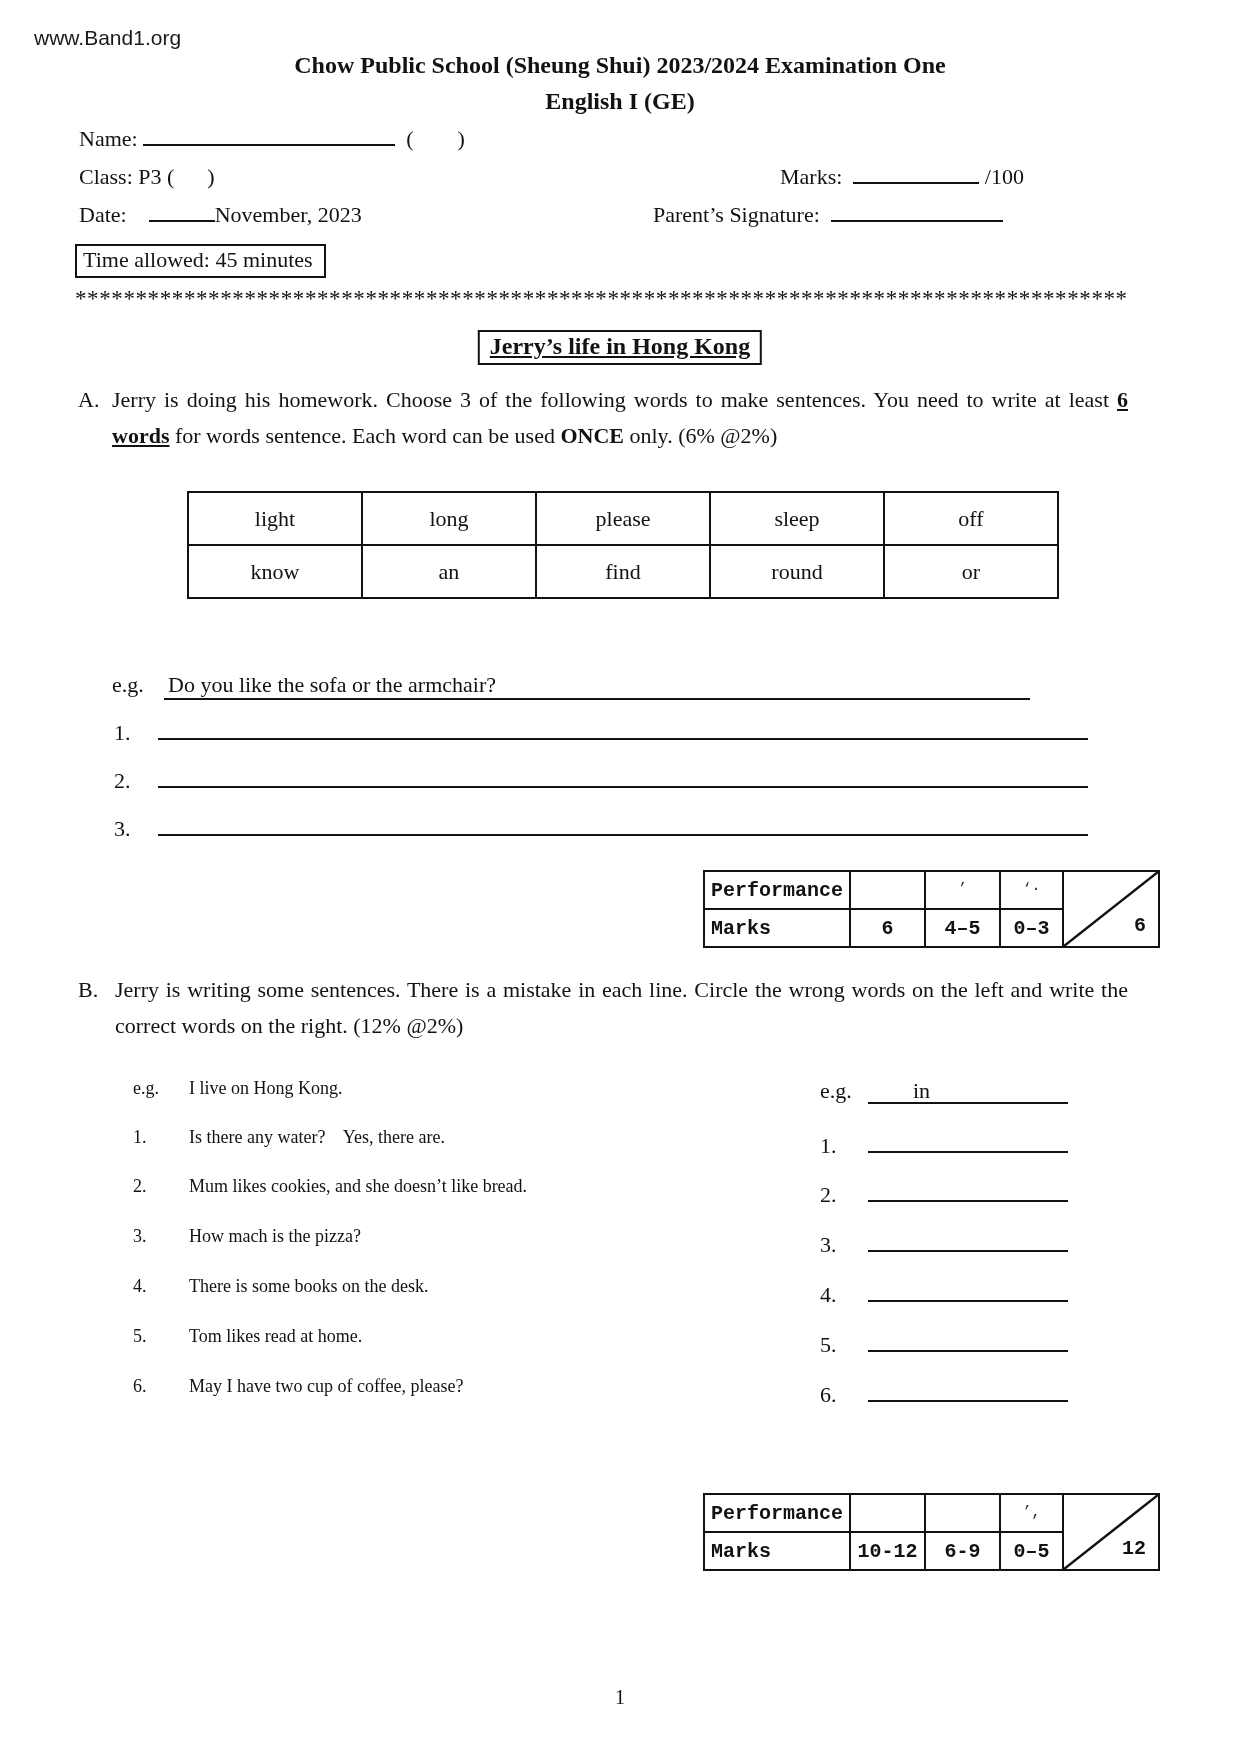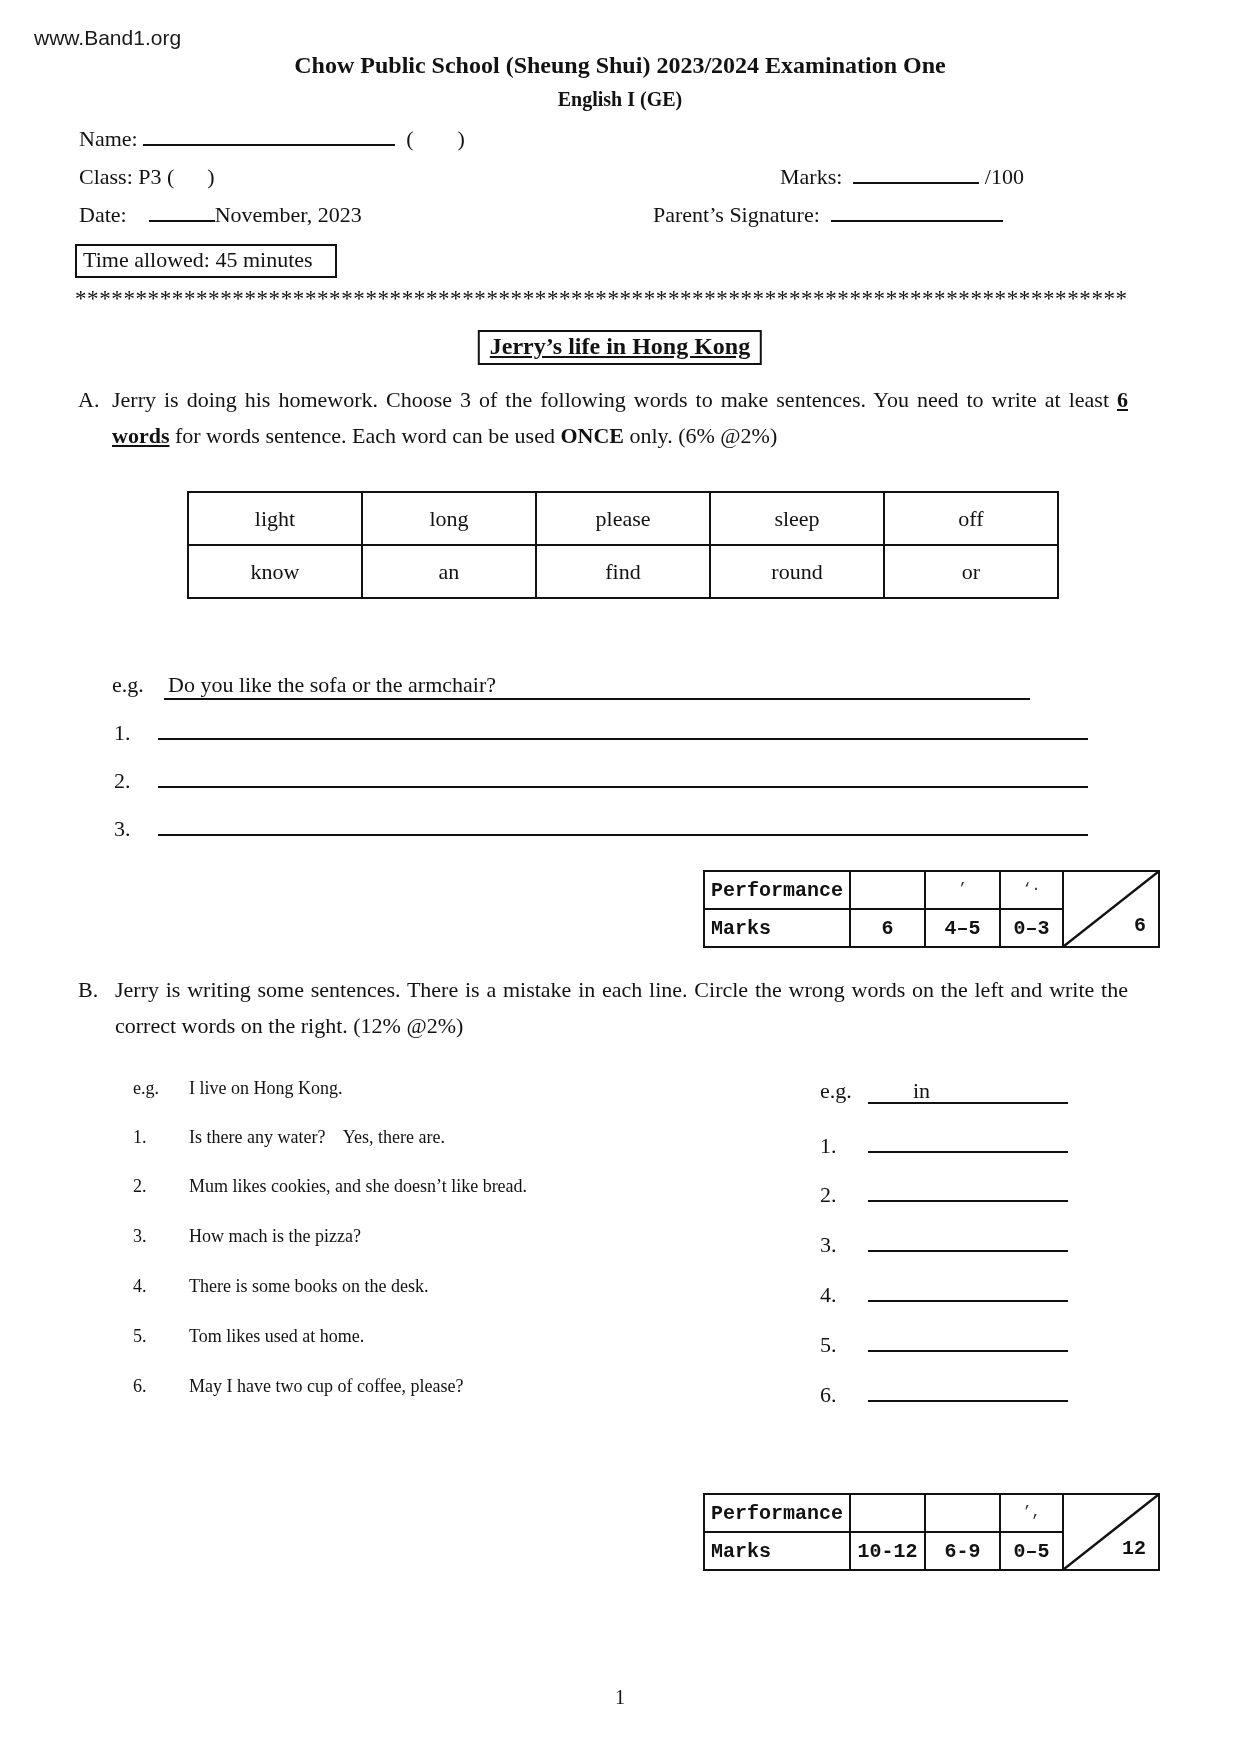--- a/index.html
+++ b/index.html
@@ -12,26 +12,26 @@
     color:#121212;
     overflow:hidden;
   }
   .abs{position:absolute;}
   .watermark{
     left:34px;top:26px;
     font-family:"Liberation Sans", sans-serif;
     font-size:21px;color:#1a1a1a;
   }
   .school{left:0;top:52px;width:100%;text-align:center;font-size:24px;font-weight:700;}
-  .subject{left:0;top:88px;width:100%;text-align:center;font-size:20px;font-weight:700;}
+  .subject{left:0;top:88px;width:100%;text-align:center;font-size:24px;font-weight:700;}
   .hdr-row{font-size:22px;white-space:pre;}
   .uline{display:inline-block;border-bottom:2px solid #121212;vertical-align:baseline;}
   .time-box{
     left:75px;top:244px;border:2px solid #121212;
-    padding:1px 22px 3px 6px;font-size:22px;
+    padding:1px 11px 3px 6px;font-size:22px;
   }
   .stars{
     left:75px;top:286px;width:1052px;height:26px;
     overflow:hidden;white-space:nowrap;
     font-size:23px;letter-spacing:0.6px;line-height:26px;
   }
   .title-box{
     left:50%;top:330px;transform:translateX(-50%);
     border:2px solid #121212;padding:1px 10px 3px 10px;
     font-size:24px;font-weight:700;text-decoration:underline;
@@ -178,21 +178,21 @@
 
   <div class="abs b-row" style="left:133px;top:1176px;"><span class="num">2.</span><span>Mum likes cookies, and she doesn’t like bread.</span></div>
   <div class="abs b-right" style="left:820px;top:1176px;"><span class="num">2.</span><span class="uline"></span></div>
 
   <div class="abs b-row" style="left:133px;top:1226px;"><span class="num">3.</span><span>How mach is the pizza?</span></div>
   <div class="abs b-right" style="left:820px;top:1226px;"><span class="num">3.</span><span class="uline"></span></div>
 
   <div class="abs b-row" style="left:133px;top:1276px;"><span class="num">4.</span><span>There is some books on the desk.</span></div>
   <div class="abs b-right" style="left:820px;top:1276px;"><span class="num">4.</span><span class="uline"></span></div>
 
-  <div class="abs b-row" style="left:133px;top:1326px;"><span class="num">5.</span><span>Tom likes used at home.</span></div>
+  <div class="abs b-row" style="left:133px;top:1326px;"><span class="num">5.</span><span>Tom likes read at home.</span></div>
   <div class="abs b-right" style="left:820px;top:1326px;"><span class="num">5.</span><span class="uline"></span></div>
 
   <div class="abs b-row" style="left:133px;top:1376px;"><span class="num">6.</span><span>May I have two cup of coffee, please?</span></div>
   <div class="abs b-right" style="left:820px;top:1376px;"><span class="num">6.</span><span class="uline"></span></div>
 
   <table class="perf" style="left:703px;top:1493px;">
     <tbody>
         <tr>
       <td class="p-label">Performance</td>
       <td class="c-sm faint"></td>

